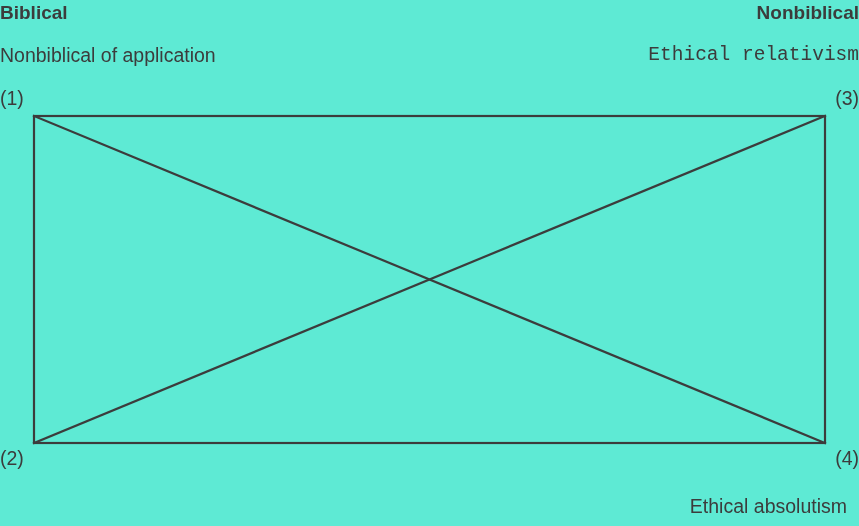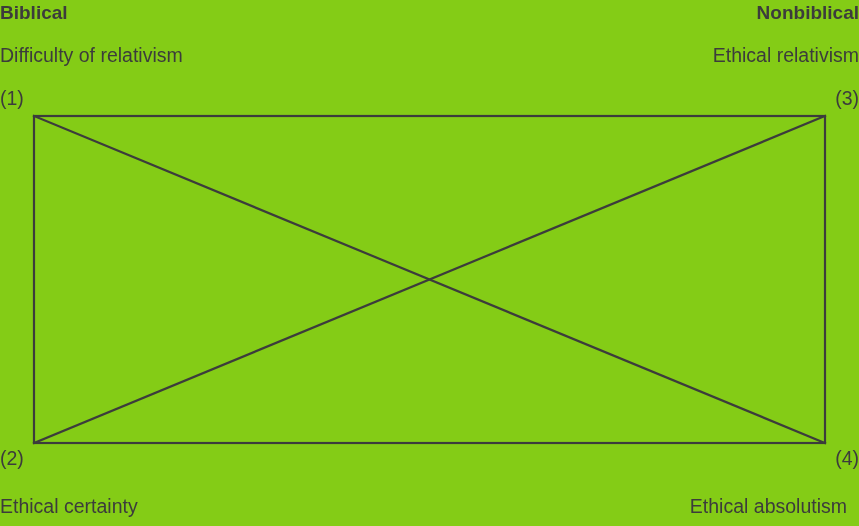--- a/index.html
+++ b/index.html
@@ -40,51 +40,50 @@
     font-weight: normal;
     color: #3c3c3c;
     white-space: nowrap;
     line-height: 20px;
   }
   
   #head-biblical    { left: 0px;   top: 3px; }
   #head-nonbiblical { right: 0px;  top: 3px; text-align: right; }
   
   #label-difficulty { left: 0px;   top: 45px; }
-  #label-relativism { right: 0px;  top: 45px; }
+  #label-relativism { right: 0px;  top: 45px; font-family: Liberation Mono, monospace; }
   #label-certainty  { left: 0px;   top: 496px; }
   #label-absolutism { right: 12px;  top: 496px; }
   
   #num-1 { left: 0px;   top: 88px; }
   #num-3 { right: 0px;  top: 88px; }
   #num-2 { left: 0px;   top: 448px; }
   #num-4 { right: 0px;  top: 448px; }
 
   #matrix-svg {
     position: absolute;
     left: 0;
     top: 0;
     width: 859px;
     height: 526px;
   }
 </style>
 </head>
 <body>
 
-<div id="figure" style="background: #84cc16;">
+<div id="figure" style="background: #5eead4;">
 
   <div class="col-head" id="head-biblical" style="color: rgb(60, 60, 60);">Biblical</div>
 
   <div class="col-head" id="head-nonbiblical" style="color: rgb(60, 60, 60);">Nonbiblical</div>
 
-  <div class="axis-label" id="label-difficulty" style="color: rgb(60, 60, 60);">Difficulty of relativism</div>
+  <div class="axis-label" id="label-difficulty" style="color: rgb(60, 60, 60);">Nonbiblical of application</div>
 
   <div class="axis-label" id="label-relativism" style="color: rgb(60, 60, 60);">Ethical relativism</div>
 
-  <div class="axis-label" id="label-certainty" style="color: rgb(60, 60, 60);">Ethical certainty</div>
 
   <div class="axis-label" id="label-absolutism" style="color: rgb(60, 60, 60);">Ethical absolutism</div>
 
   <div class="corner-num" id="num-1" style="color: rgb(60, 60, 60);">(1)</div>
 
   <div class="corner-num" id="num-3" style="color: rgb(60, 60, 60);">(3)</div>
 
   <div class="corner-num" id="num-2" style="color: rgb(60, 60, 60);">(2)</div>
 
   <div class="corner-num" id="num-4" style="color: rgb(60, 60, 60);">(4)</div>

